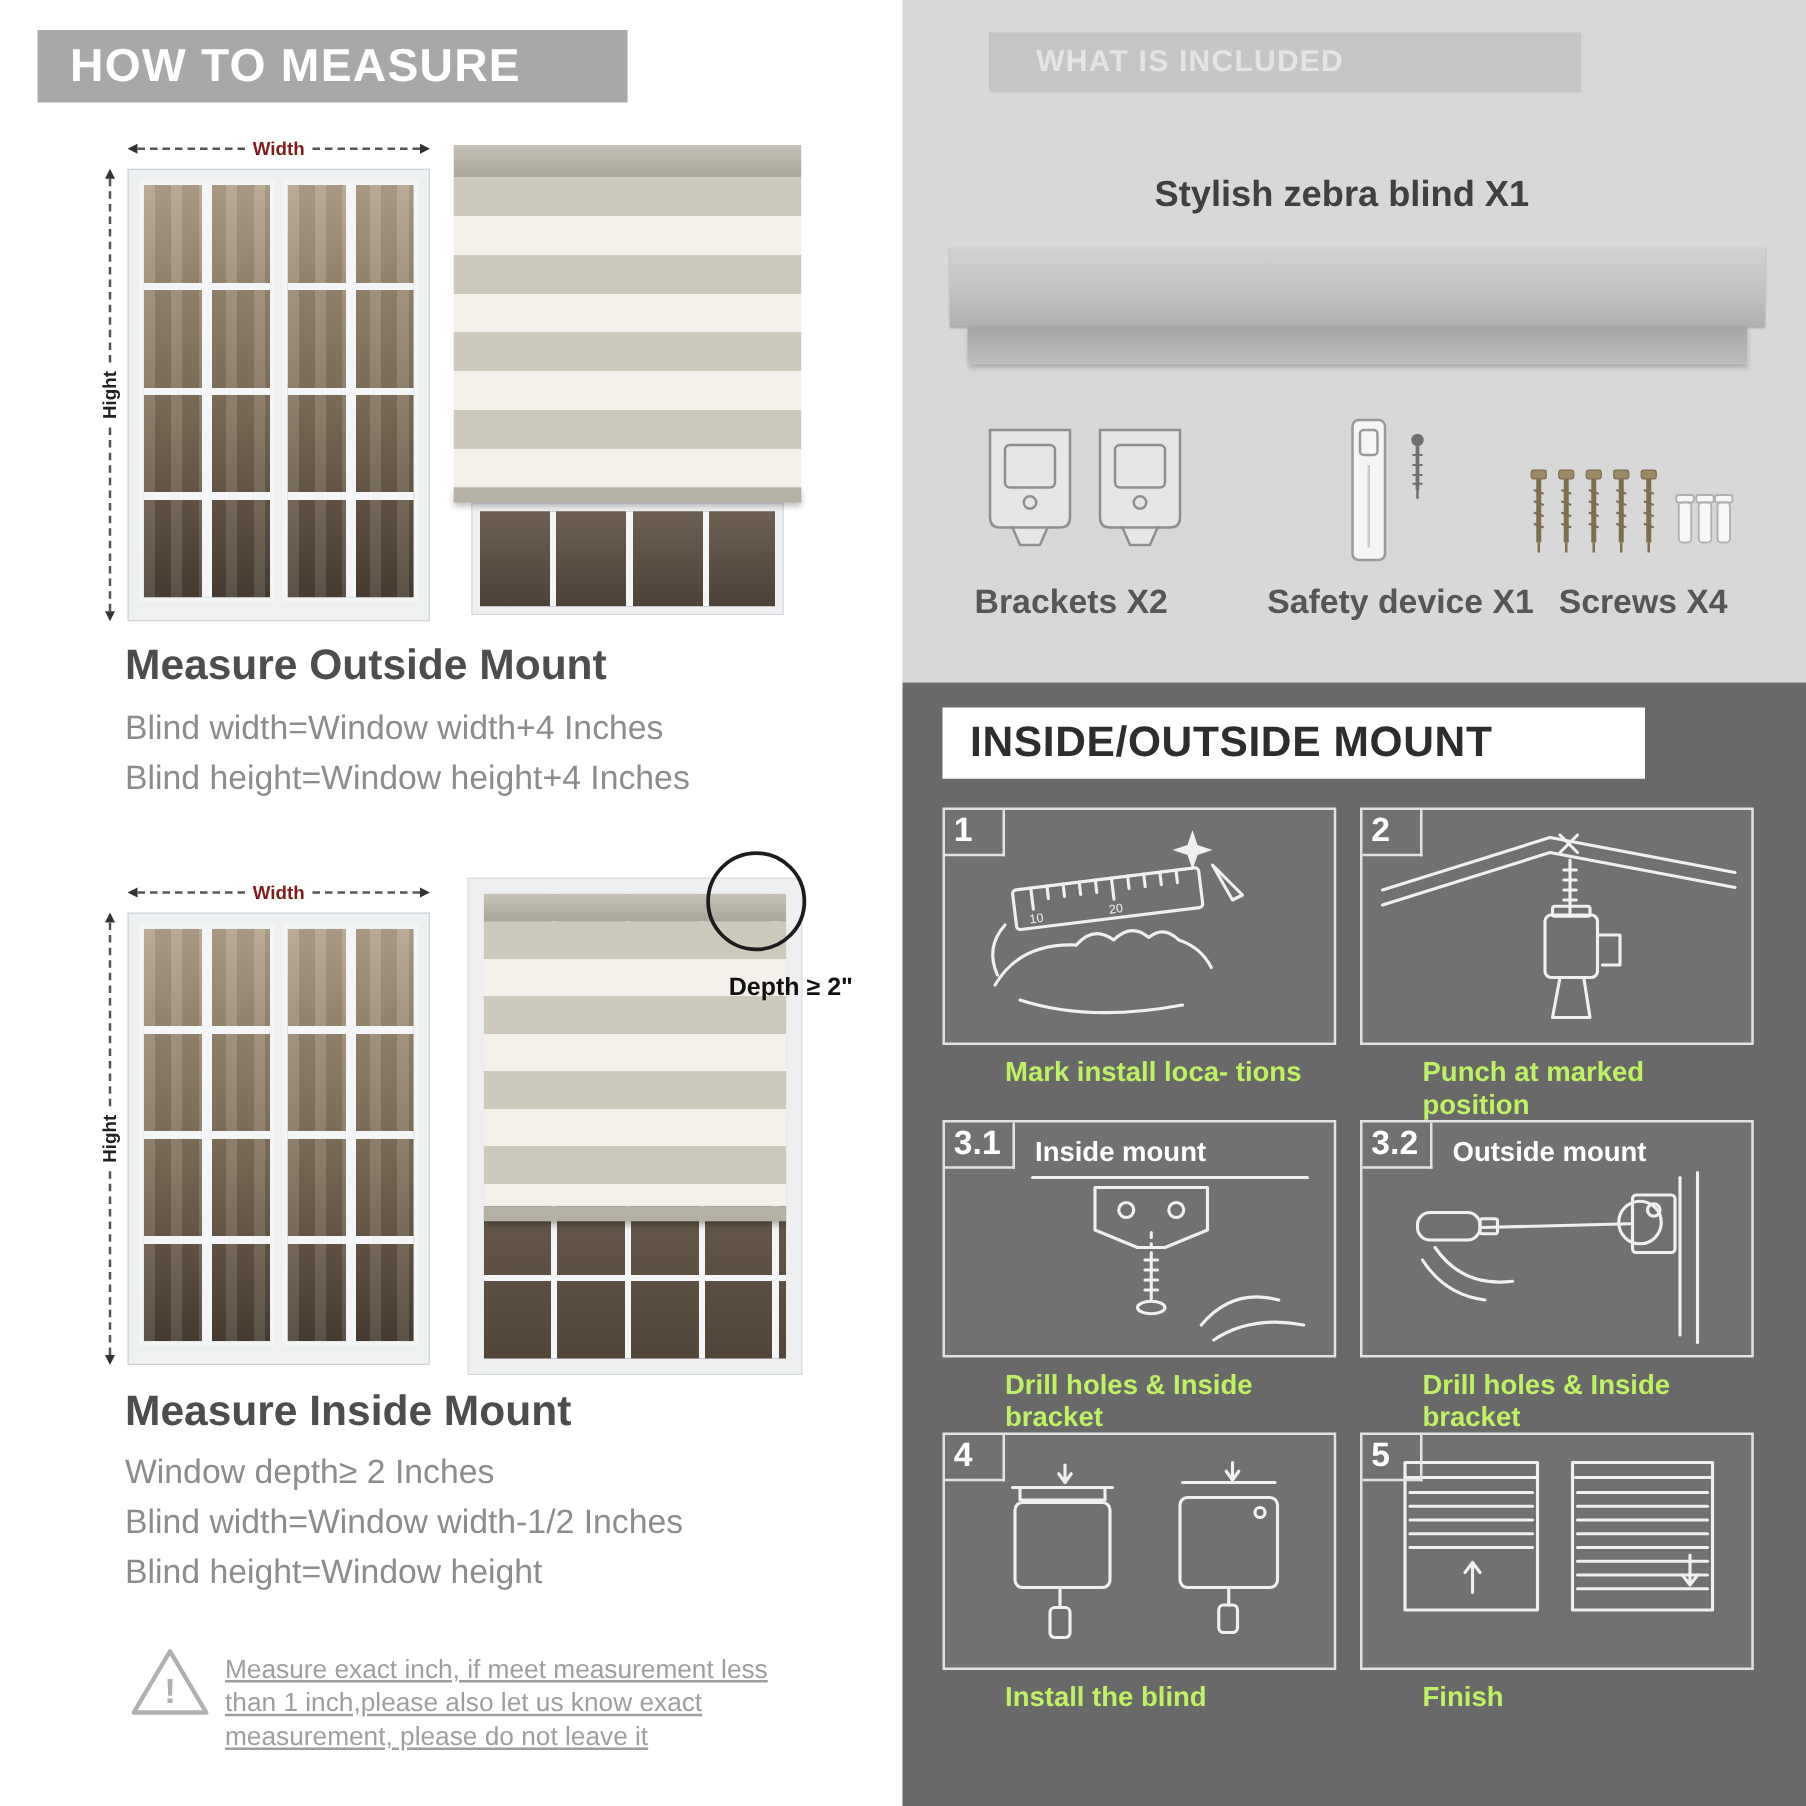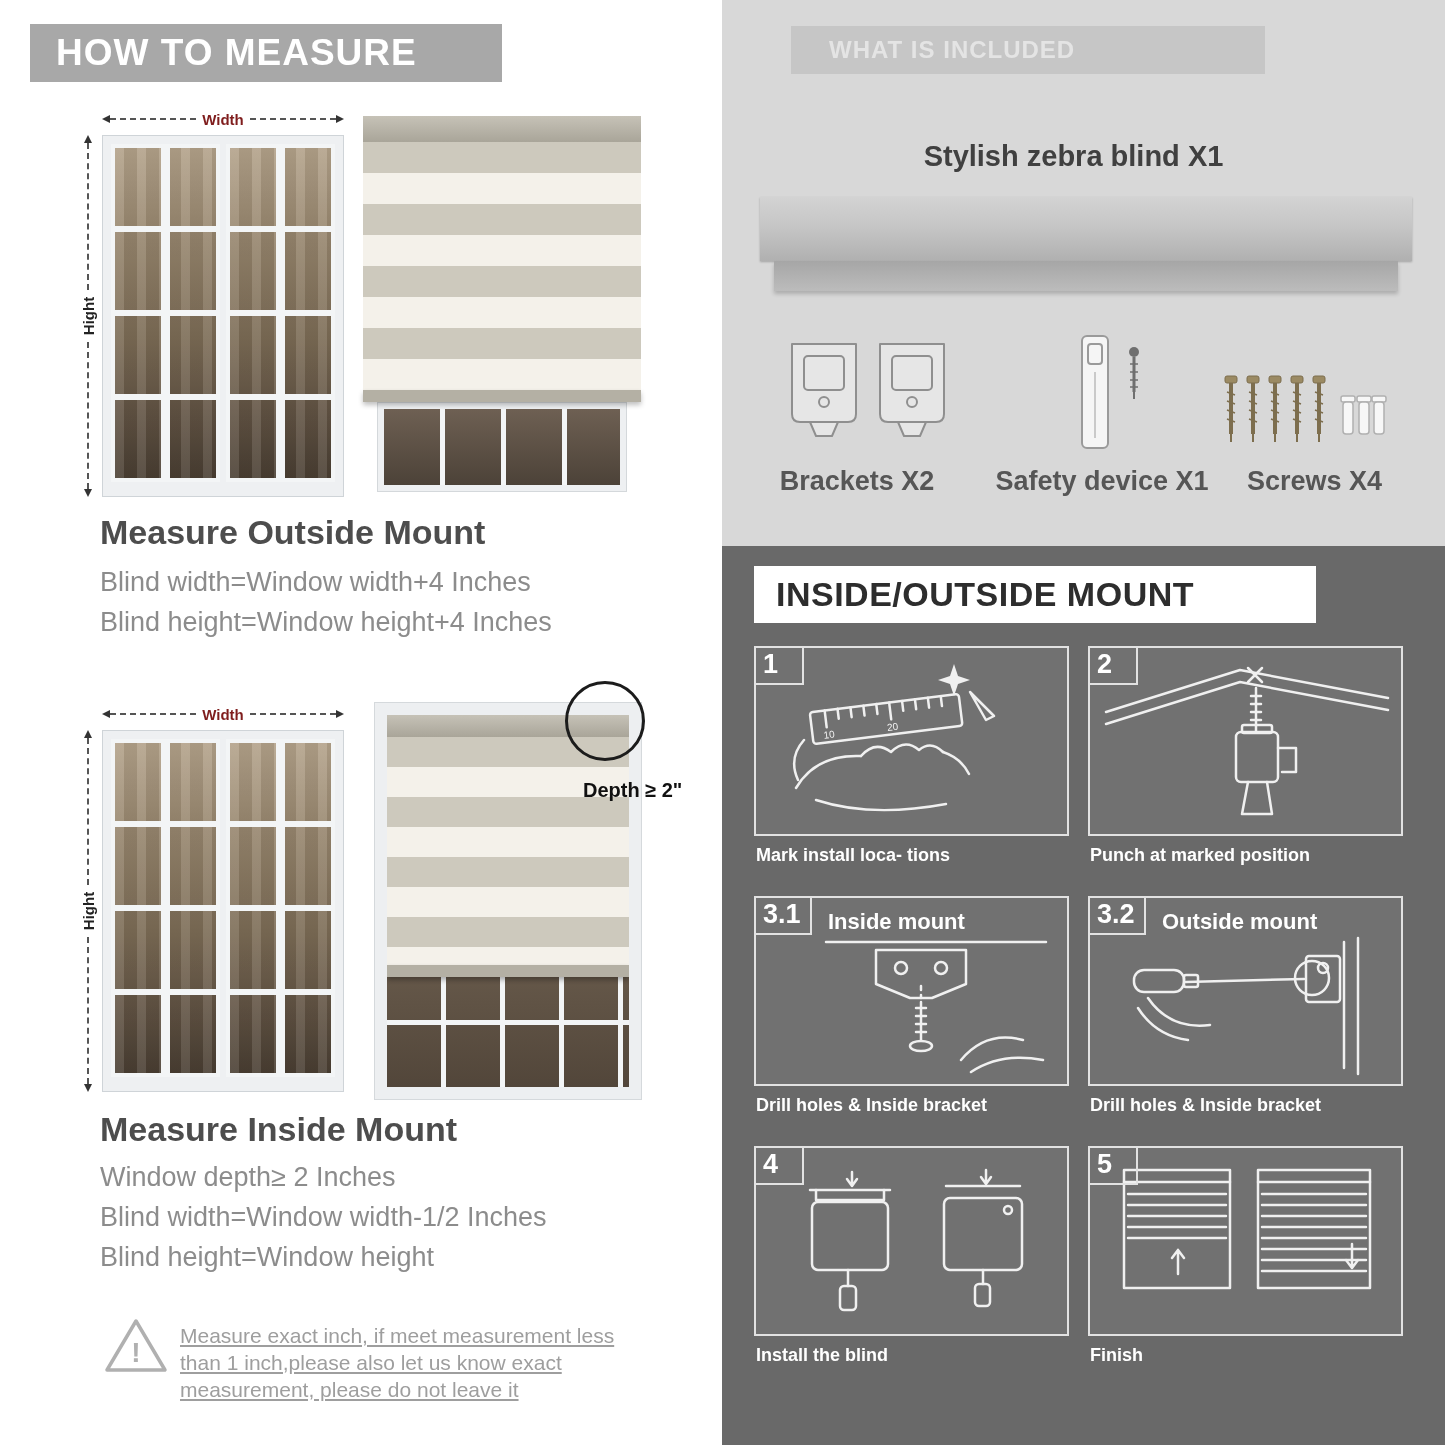--- a/index.html
+++ b/index.html
@@ -85,36 +85,36 @@
   .headrail-img{position:absolute;left:38px;top:197px;width:652px;height:64px;
     background:linear-gradient(180deg,#d3d3d3 0%,#c6c6c6 45%,#b0b0b0 100%);box-shadow:0 1px 2px rgba(0,0,0,.25);}
   .headrail-lip{position:absolute;left:52px;top:261px;width:624px;height:30px;
     background:linear-gradient(180deg,#a6a6a6,#bcbcbc);box-shadow:0 3px 4px rgba(0,0,0,.2);}
   .item-svg{position:absolute;}
   .sv-brackets{left:62px;top:338px;}
   .sv-safety{left:330px;top:330px;}
   .sv-screws{left:495px;top:372px;}
   .inc-label{position:absolute;top:466px;font-size:27px;font-weight:bold;color:#565656;text-align:center;}
   .lbl-0{left:30px;width:210px;}
-  .lbl-1{left:255px;width:250px;}
+  .lbl-1{left:255px;width:250px;text-align:right;}
   .lbl-2{left:505px;width:175px;}
 
   
   .mount{position:absolute;left:722px;top:546px;width:723px;height:899px;background:var(--mount-bg,#696969);}
   .mnt-banner{position:absolute;left:32px;top:20px;width:562px;height:57px;background:#fff;color:#2d2d2d;
     font-size:34px;font-weight:bold;line-height:57px;padding-left:22px;letter-spacing:.5px;box-sizing:border-box;}
   .step{position:absolute;width:315px;}
   .s-0{left:32px;top:100px;} .s-1{left:366px;top:100px;}
   .s-2{left:32px;top:350px;} .s-3{left:366px;top:350px;}
   .s-4{left:32px;top:600px;} .s-5{left:366px;top:600px;}
   .panel{position:relative;height:190px;border:2px solid #e2e2e2;background:#717171;box-sizing:border-box;}
   .numbox{position:absolute;top:0;left:0;min-width:30px;padding:1px 9px 3px 7px;font-size:27px;font-weight:bold;color:#fff;
     border-right:2px solid #e2e2e2;border-bottom:2px solid #e2e2e2;z-index:2;}
   .steptitle{position:absolute;top:11px;left:72px;font-size:22px;font-weight:bold;color:#fff;z-index:2;}
-  .caption{margin-top:9px;font-size:18px;font-weight:bold;color:#ffffff;padding-left:2px;}
+  .caption{margin-top:9px;font-size:22px;font-weight:bold;color:#bef264;padding-left:2px;margin-left:48px;}
   .panel svg{position:absolute;inset:0;width:100%;height:100%;}
   .lineart{stroke:#f0f0f0;stroke-width:2.5;fill:none;stroke-linecap:round;stroke-linejoin:round;}
 </style>
 </head>
 <body>
 
 <div class="canvas">
 
   <section class="left-col">
 

